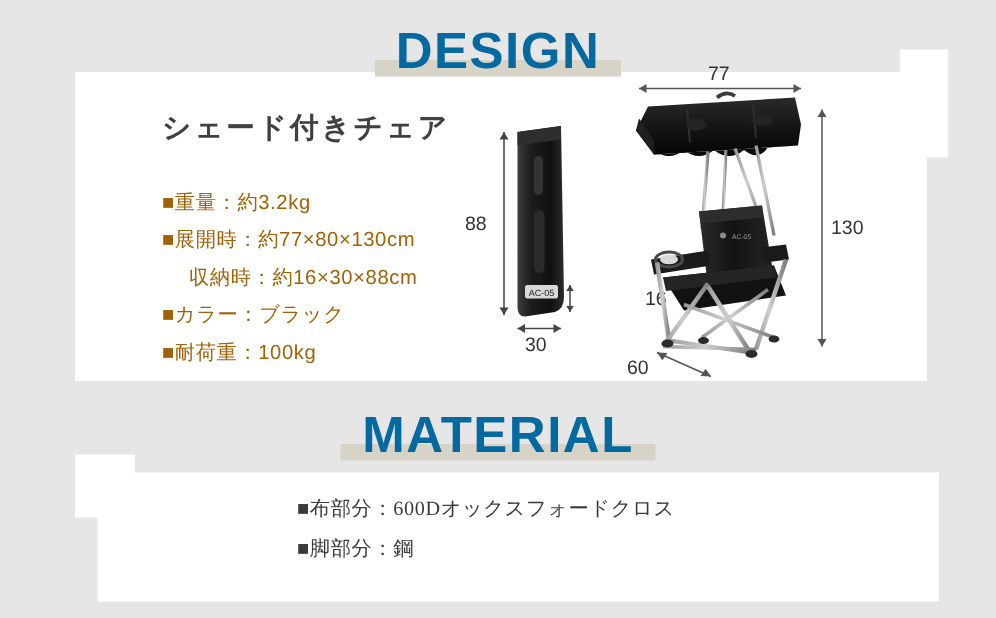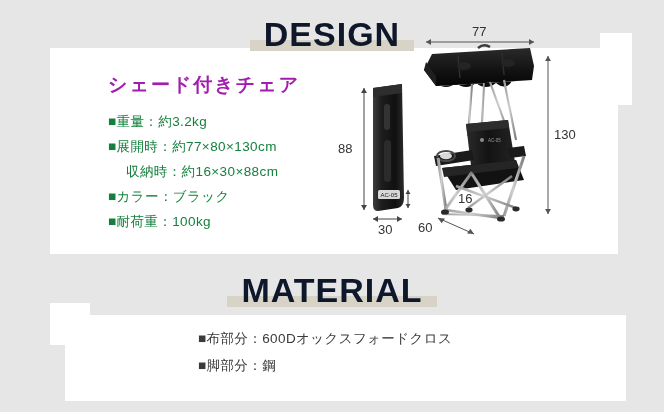--- a/index.html
+++ b/index.html
@@ -64,69 +64,70 @@
     right: 0;
     bottom: 3px;
     height: 11px;
     background: #d7d3c6;
   }
   .head-text {
     position: relative;
     font-size: 34px;
     font-weight: bold;
     letter-spacing: 1px;
-    color: #0f172a;
+    color: #0369a1;
     line-height: 40px;
   }
 
   
   .spec-block {
     position: absolute;
     left: 108px;
     top: 72px;
     width: 230px;
   }
   .spec-title {
     font-size: 19px;
     font-weight: bold;
-    color: #a21caf;
+    color: #404040;
     letter-spacing: 2px;
-    margin-bottom: 11px;
+    margin-bottom: 24px;
     white-space: nowrap;
   }
   .spec-line {
     font-size: 13.5px;
-    color: #15803d;
+    color: #a16207;
     line-height: 25px;
     letter-spacing: 0.4px;
     white-space: nowrap;
   }
   .spec-line.indent { padding-left: 18px; }
 
   
   .mat-block {
     position: absolute;
     left: 198px;
     top: 325px;
     width: 420px;
+    font-family: Liberation Serif, serif;
   }
   .mat-line {
     font-size: 13.5px;
     color: #3a3a3a;
     line-height: 27px;
     letter-spacing: 0.4px;
     white-space: nowrap;
   }
 
   
   .fig {
     position: absolute;
   }
-  .fig-bag  { left: 342px; top: 78px;  width: 96px;  height: 160px; }
-  .fig-chair{ left: 412px; top: 28px;  width: 200px; height: 216px; }
+  .fig-bag  { left: 314px; top: 78px;  width: 96px;  height: 160px; }
+  .fig-chair{ left: 412px; top: 45px;  width: 200px; height: 216px; }
 
   .dim-label {
     position: absolute;
     font-size: 13px;
     color: #333333;
     font-family: "Liberation Sans", sans-serif;
     white-space: nowrap;
   }
 </style>
 </head>

